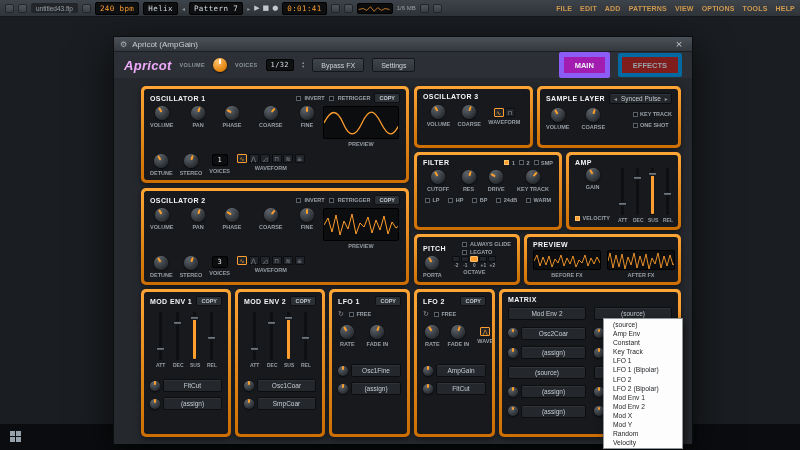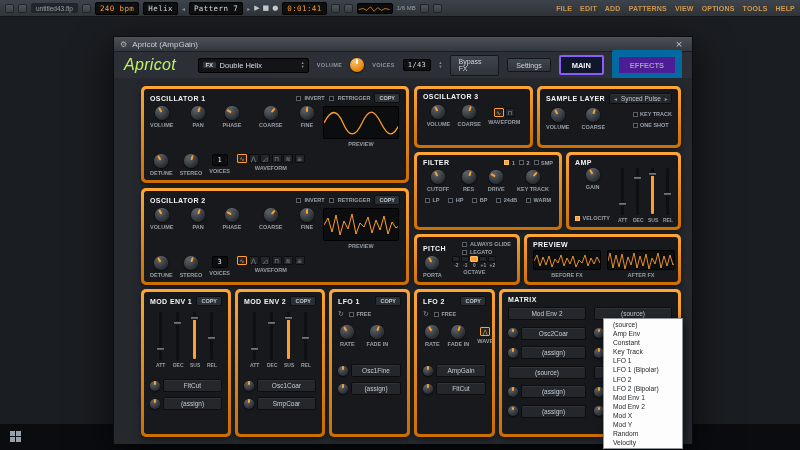--- a/index.html
+++ b/index.html
@@ -19,30 +19,30 @@
 
 #taskbar{position:absolute;left:0;bottom:0;width:800px;height:26px;background:#0a0c0f;z-index:2}
 .start{width:11px;height:11px;margin:7px 0 0 10px;display:grid;grid-template-columns:5px 5px;gap:1px}
 .start b{background:#97a1ab;width:5px;height:5px}
 
 #win{position:absolute;left:113px;top:36px;width:580px;height:408px;background:#2c3036;border:1px solid #0b0d10;box-shadow:0 12px 36px rgba(0,0,0,.7);z-index:10}
 #titlebar{height:15px;background:linear-gradient(#4b5158,#33383d);display:flex;align-items:center;padding:0 6px;font-size:8px;color:#c8ced4;gap:5px;border-bottom:1px solid #1b1e22}
 .tbar-ico{font-size:8px;color:#aab2b9;font-family:"DejaVu Sans",sans-serif}
 .tb-close{margin-left:auto;width:14px;text-align:center;color:#c2c8ce;font-size:9px;font-family:"DejaVu Sans",sans-serif}
 #phead{height:26px;display:flex;align-items:center;gap:8px;padding:0 10px;background:#2c3036}
-.logo{font-size:16px;font-weight:normal;font-style:italic;color:#bef264;letter-spacing:.3px}
+.logo{font-size:13px;font-weight:bold;font-style:italic;color:#f0abfc;letter-spacing:.3px}
 .preset{display:flex;align-items:center;background:#121416;border:1px solid #000;border-radius:2px;height:15px;padding:0 4px;gap:4px;margin-left:14px}
 .fxbadge{background:#31363c;color:#d2d8dd;font-size:6px;padding:0 2.5px;border-radius:1px;font-weight:bold}
 .preset-name{color:#d9dfe4;font-size:7.5px;width:78px}
 .updn{display:flex;flex-direction:column;font-size:4.5px;line-height:.85;color:#8a9298;font-family:"DejaVu Sans",sans-serif}
 .hlabel{font-size:5.5px;color:#8d959c;font-weight:bold;letter-spacing:.3px}
 .btn{background:linear-gradient(#3f454c,#30353b);border:1px solid #14171a;border-radius:2px;color:#ced4d9;font-size:7px;padding:2.5px 8px}
 .tab{font-size:7.5px;font-weight:bold;padding:3.5px 11px;border-radius:2px}
-.tab.active{background:#0f172a;color:#f1f4f6;border:2px solid #8b5cf6}
-.tab.idle{background:#4c1d95;color:#9aa2a9;border:7px solid #0369a1}
+.tab.active{background:#a21caf;color:#f1f4f6;border:5px solid #8b5cf6}
+.tab.idle{background:#7f1d1d;color:#9aa2a9;border:4px solid #0369a1}
 
 #main{position:absolute;left:0;top:41px;width:578px;height:366px;background:#25282d}
 .panel{position:absolute;background:linear-gradient(180deg,#ffa637,#cd6e02);border-radius:5px;padding:3px;box-shadow:0 2px 6px rgba(0,0,0,.5)}
 .pi{background:#17191d;border-radius:3px;width:100%;height:100%;padding:4px 6px;position:relative;display:flex;flex-direction:column}
 .ptitle{font-size:7px;font-weight:bold;color:#f3f5f7;letter-spacing:.4px;white-space:nowrap}
 .phr{display:flex;align-items:center;gap:4px}
 .right{margin-left:auto;display:flex;align-items:center;gap:4px}
 .cb{width:5px;height:5px;background:#0e1012;border:1px solid #5a6068;display:inline-block;flex:none}
 .cb.on{background:#ff9d2e;border-color:#ffc169}
 .cbl{font-size:5.5px;color:#9aa1a8;font-weight:bold;white-space:nowrap}
@@ -149,32 +149,24 @@
 
 <div id="win">
   <div id="titlebar">
     <span class="tbar-ico">⚙</span>
     <span>Apricot (AmpGain)</span>
     <span class="tb-close">×</span>
   </div>
 
   <div id="phead">
     <span class="logo">Apricot</span>
-    <span class="preset">
-      <span class="fxbadge">FX</span>
-      <span class="preset-name">Double Helix</span>
-      <span class="updn">
-          <span>▴</span>
-          <span>▾</span>
-        </span>
-    </span>
     <span class="hlabel">VOLUME</span>
     <span class="knob orange k14"></span>
     <span class="hlabel">VOICES</span>
-    <span class="lcd white" style="font-size:7px">1/43</span>
+    <span class="lcd white" style="font-size:7px">1/32</span>
     <span class="updn">
         <span>▴</span>
         <span>▾</span>
       </span>
     <span class="btn">Bypass FX</span>
     <span class="btn">Settings</span>
     <span class="tab active" style="margin-left:auto">MAIN</span>
     <span class="tab idle">EFFECTS</span>
   </div>
 

